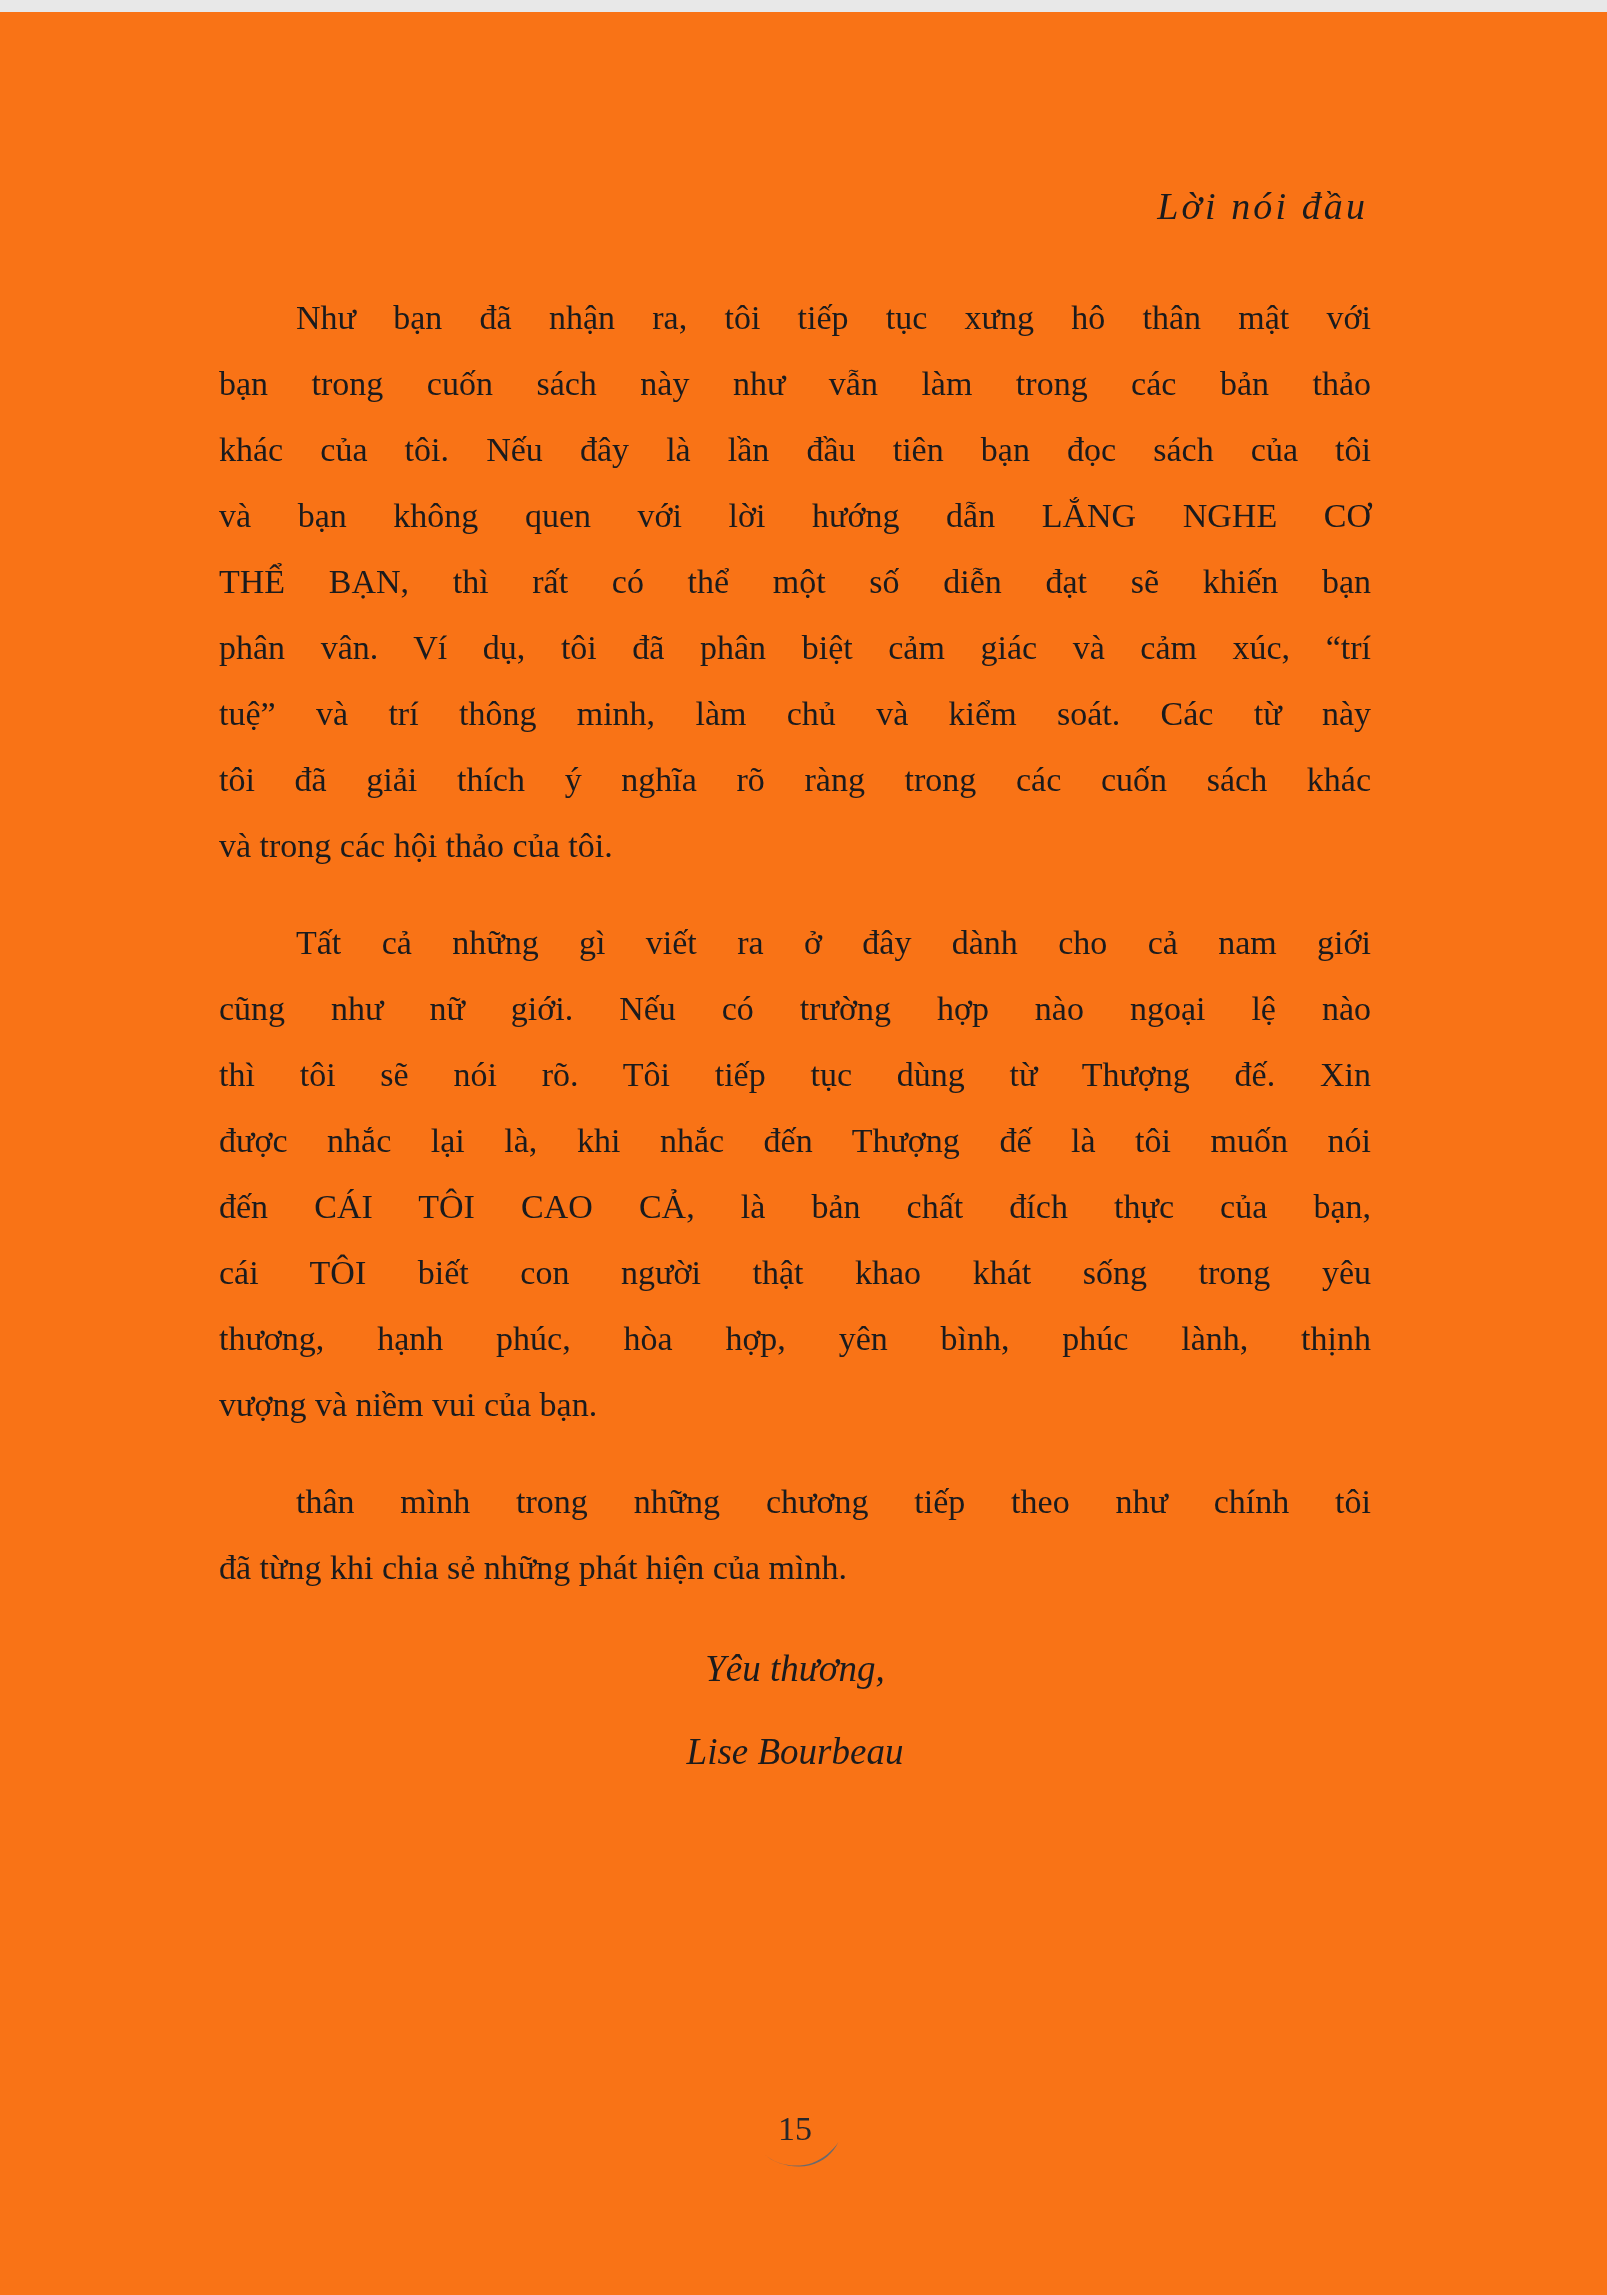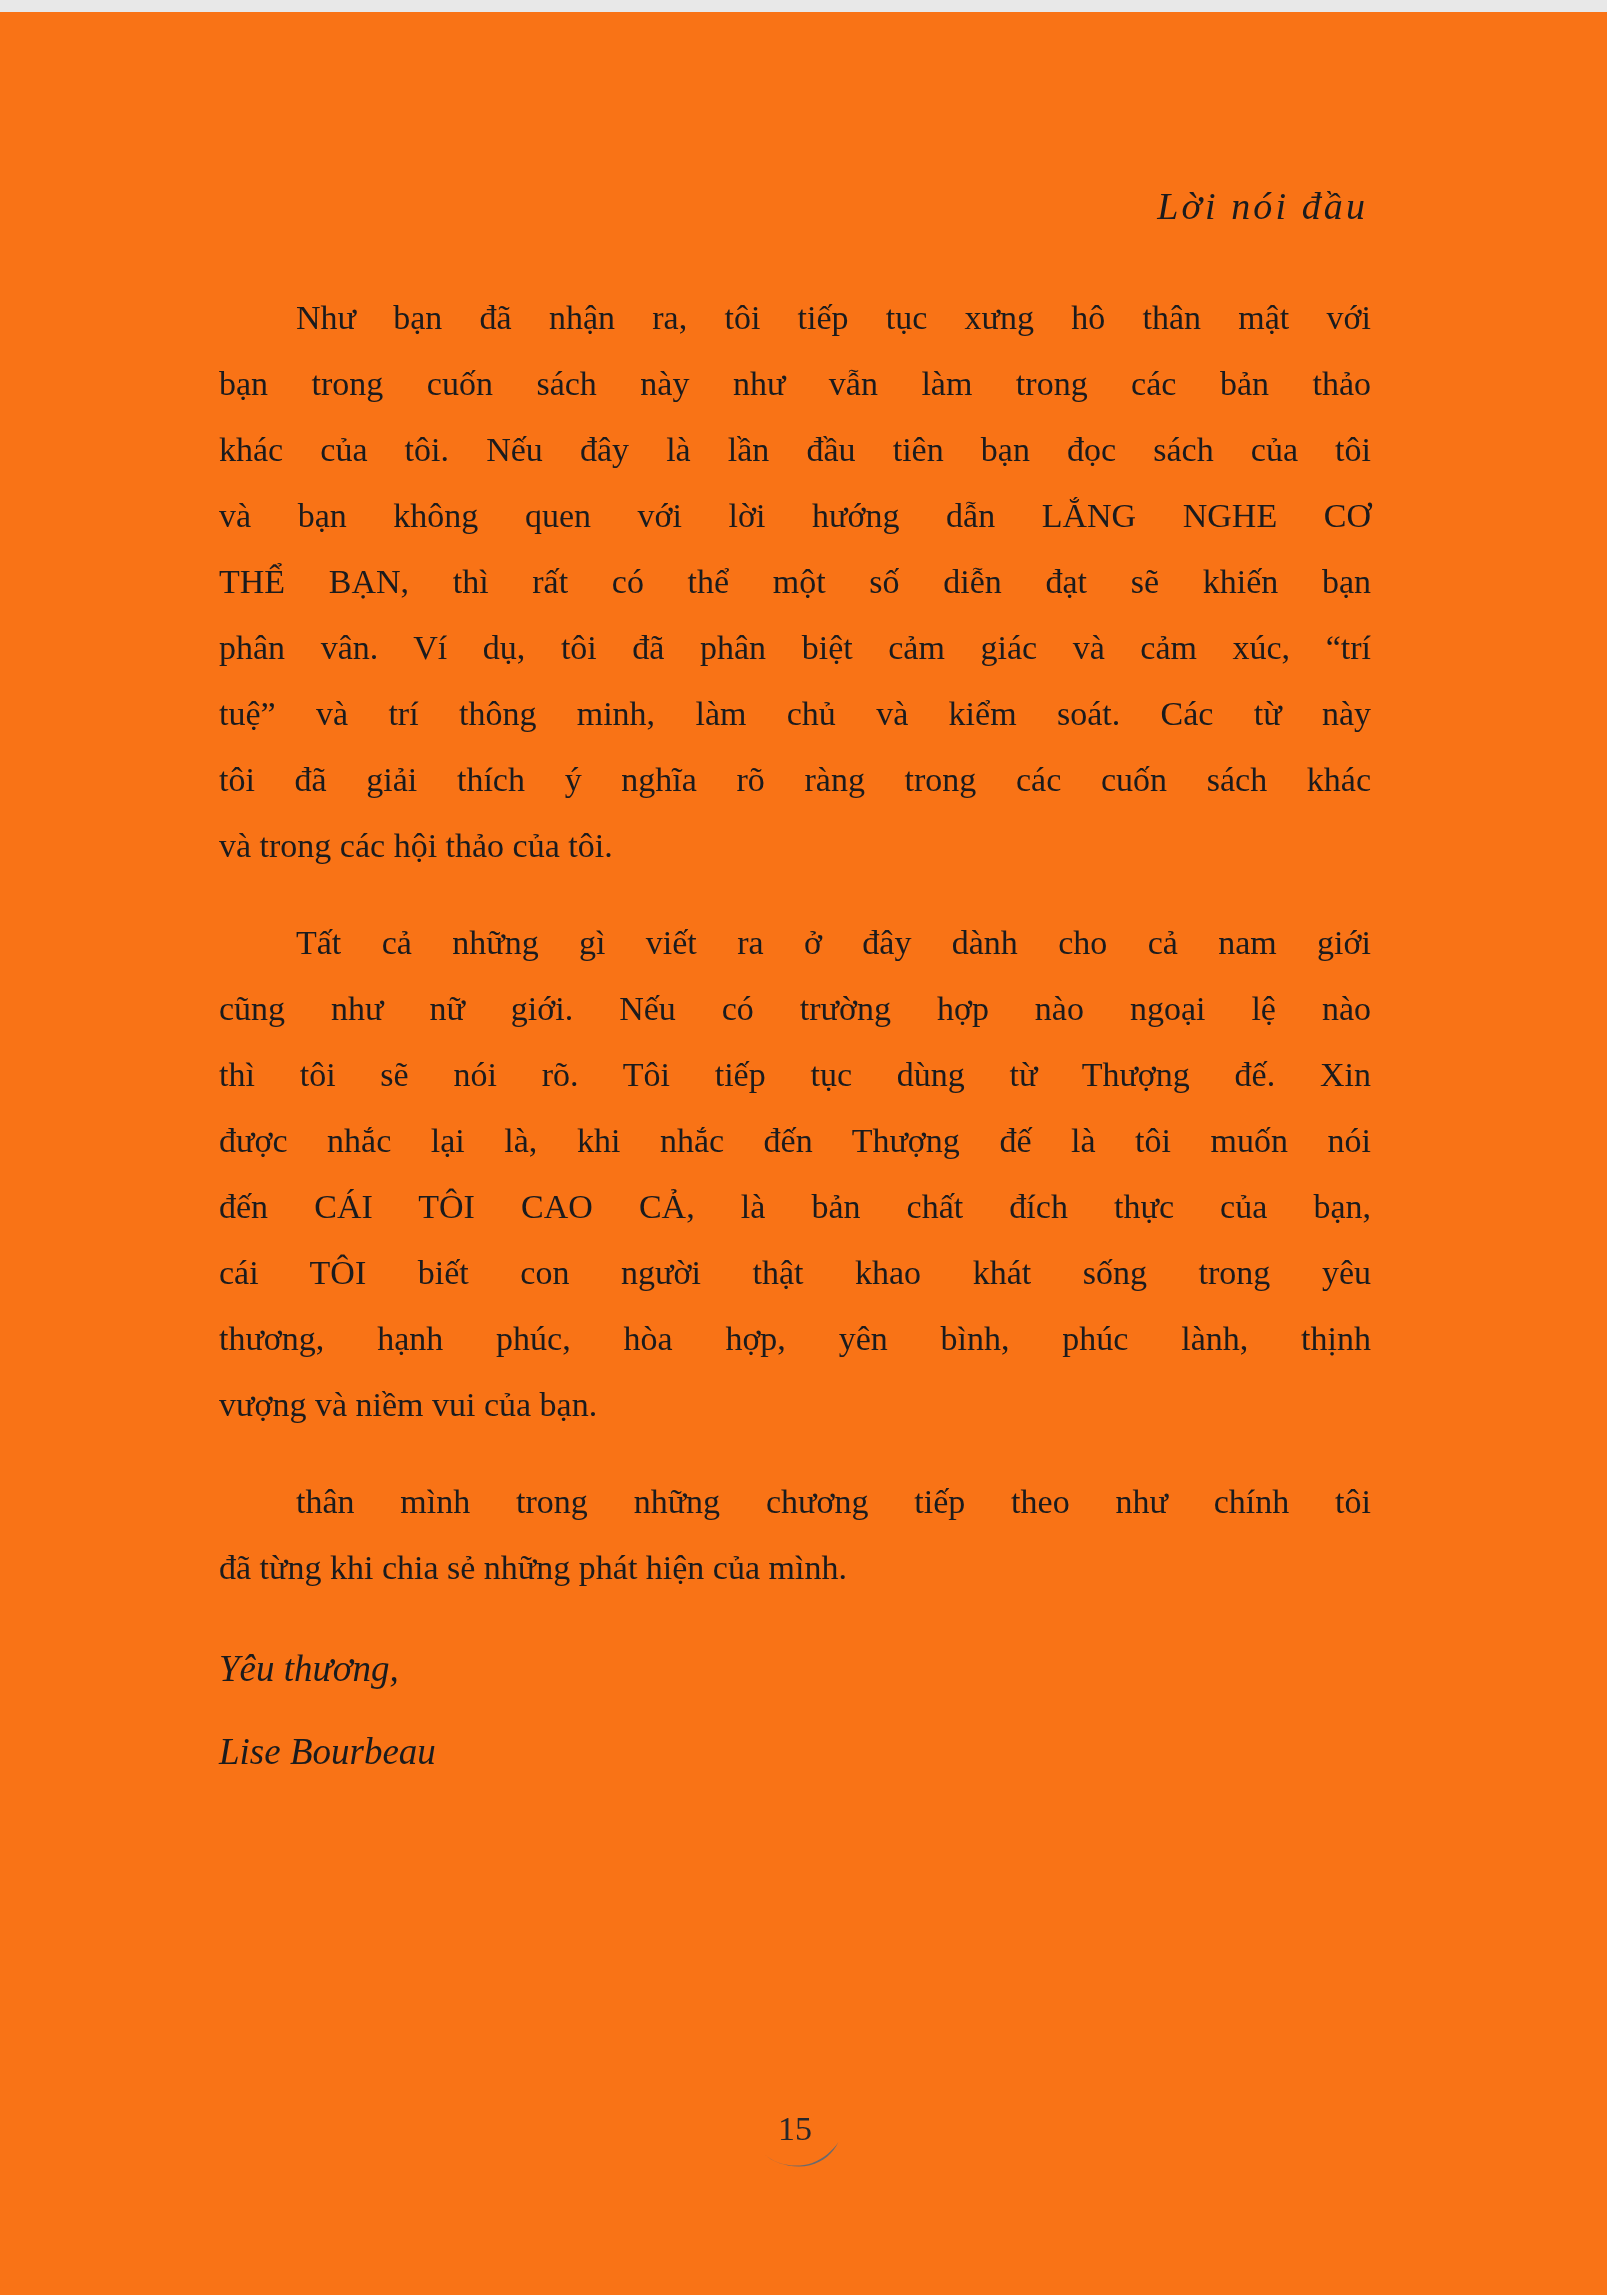--- a/index.html
+++ b/index.html
@@ -33,21 +33,21 @@
   .paragraph { margin: 0; }
   .paragraph + .paragraph { margin-top: 31px; }
   .line {
     text-align: justify;
     text-align-last: justify;
   }
   .line.last { text-align-last: left; }
   .paragraph.indent .line:first-child { text-indent: 77px; }
   .signature {
     margin-top: 26px;
-    text-align: left;
+    text-align: center;
     font-style: italic;
     font-size: 37px;
     line-height: 83px;
   }
   .page-footer {
     position: absolute;
     top: 2098px;
     left: 219px;
     width: 1152px;
     display: flex;

